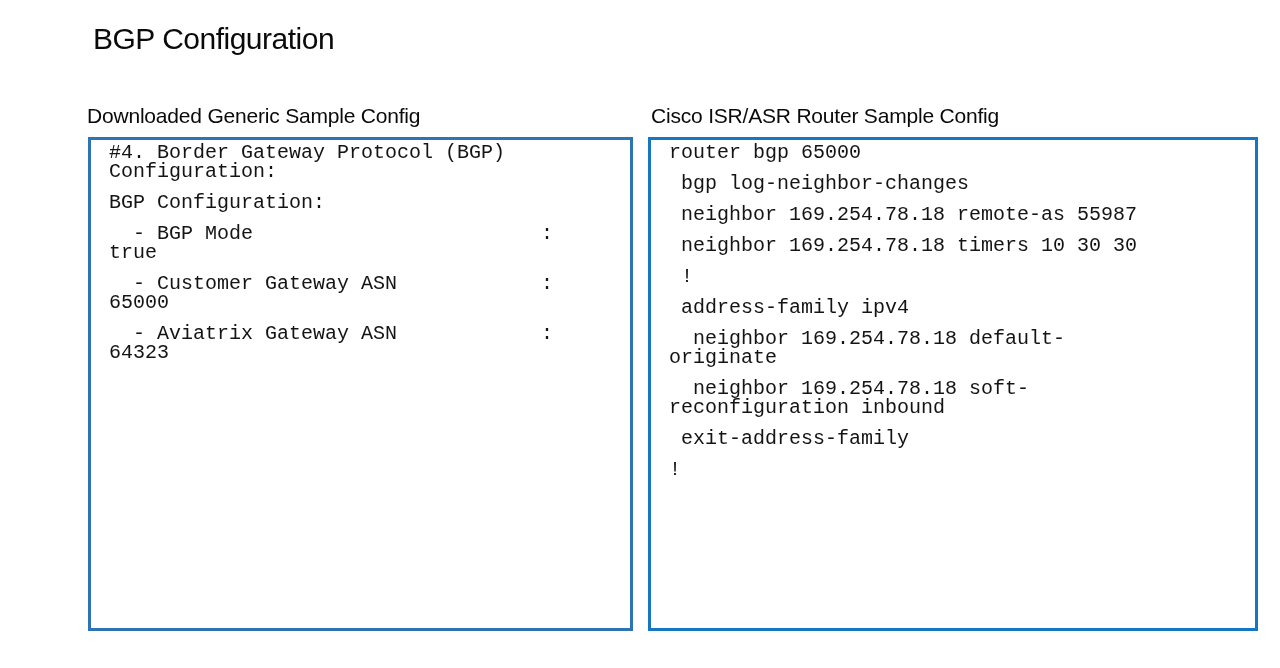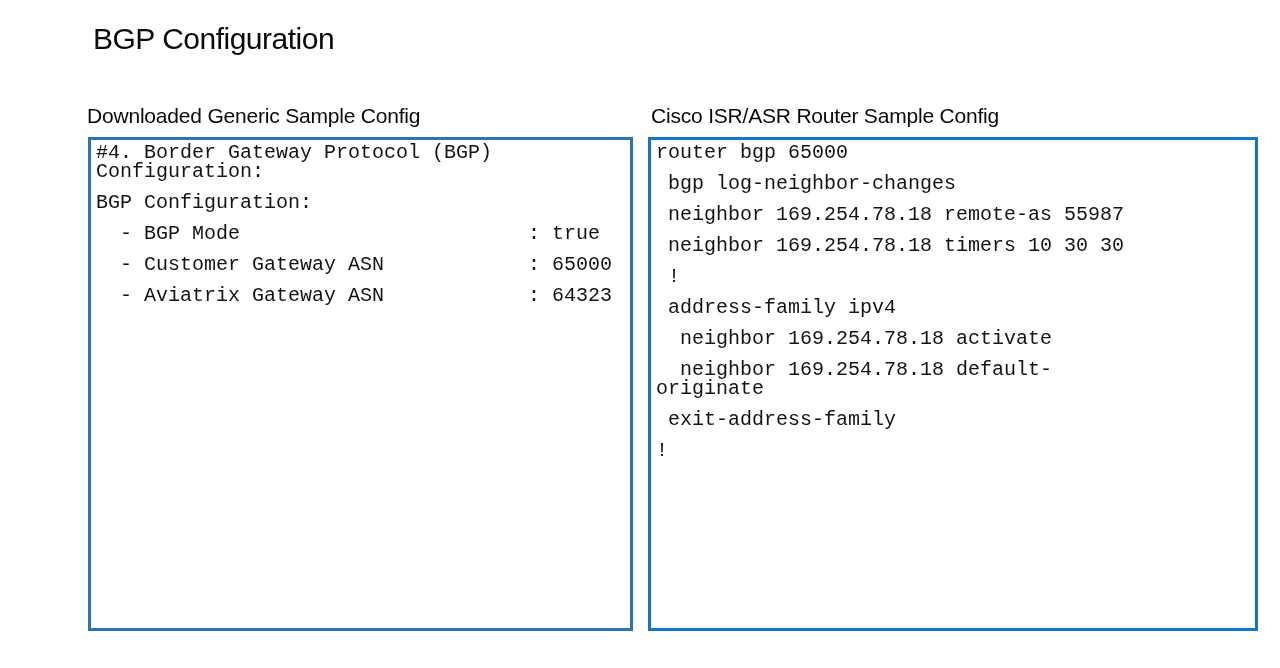--- a/index.html
+++ b/index.html
@@ -30,21 +30,21 @@
     color: #0a0a0a;
     line-height: 26px;
   }
   .panel-label.left  { left: 87px;  }
   .panel-label.right { left: 651px; }
   .code-box {
     position: absolute;
     top: 137px;
     height: 494px;
     background: #ffffff;
-    padding: 3px 5px;
+    padding: 3px 18px;
     font-family: "Liberation Mono", "DejaVu Sans Mono", monospace;
     font-size: 20px;
     line-height: 19px;
     color: #141414;
     overflow: hidden;
   }
   .code-box.left  { left: 88px;  width: 545px; border: 3px solid #2E74B5; }
   .code-box.right { left: 648px; width: 610px; border: 3px solid #1577C4; }
   .code-line {
     white-space: pre-wrap;
@@ -69,18 +69,19 @@
     <div class="code-line">  - Aviatrix Gateway ASN            : 64323</div>
   </div>
 
 <div class="code-box right">
     <div class="code-line">router bgp 65000</div>
     <div class="code-line"> bgp log-neighbor-changes</div>
     <div class="code-line"> neighbor 169.254.78.18 remote-as 55987</div>
     <div class="code-line"> neighbor 169.254.78.18 timers 10 30 30</div>
     <div class="code-line"> !</div>
     <div class="code-line"> address-family ipv4</div>
-    <div class="code-line">  neighbor 169.254.78.18 activate</div>
     <div class="code-line">  neighbor 169.254.78.18 default-
 originate</div>
+    <div class="code-line">  neighbor 169.254.78.18 soft-
+reconfiguration inbound</div>
     <div class="code-line"> exit-address-family</div>
     <div class="code-line">!</div>
   </div>
 
 </body></html>

